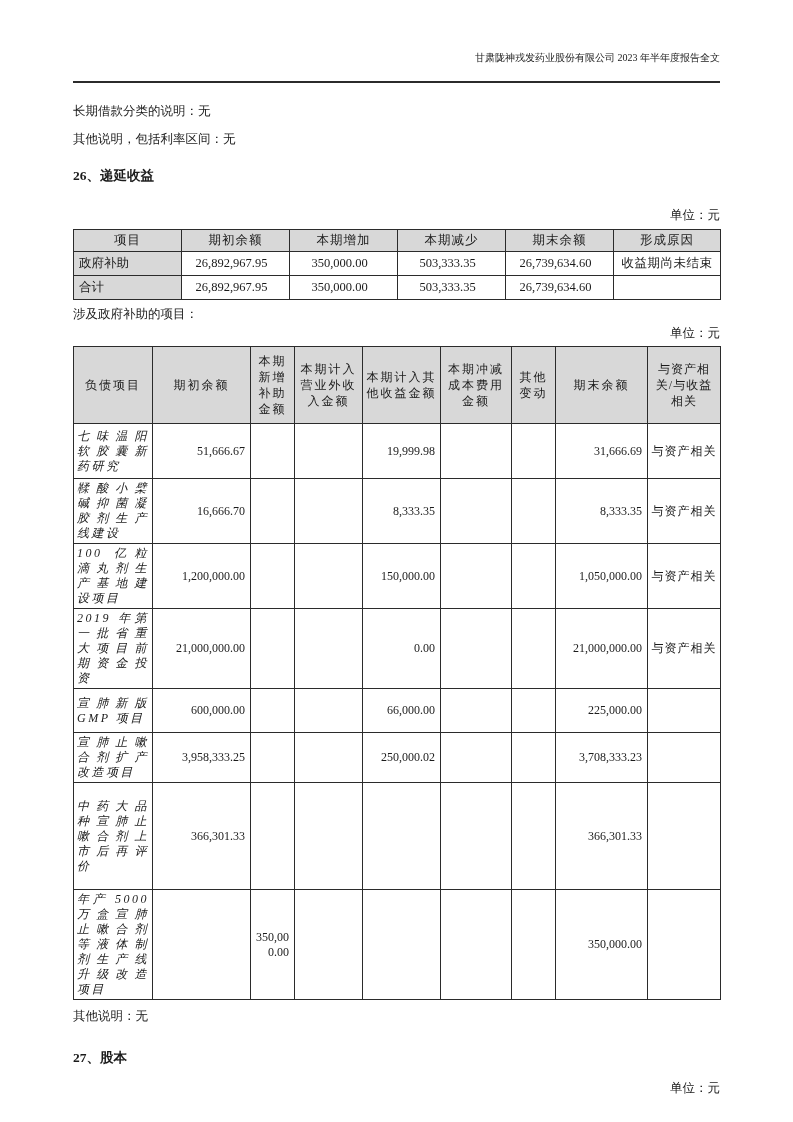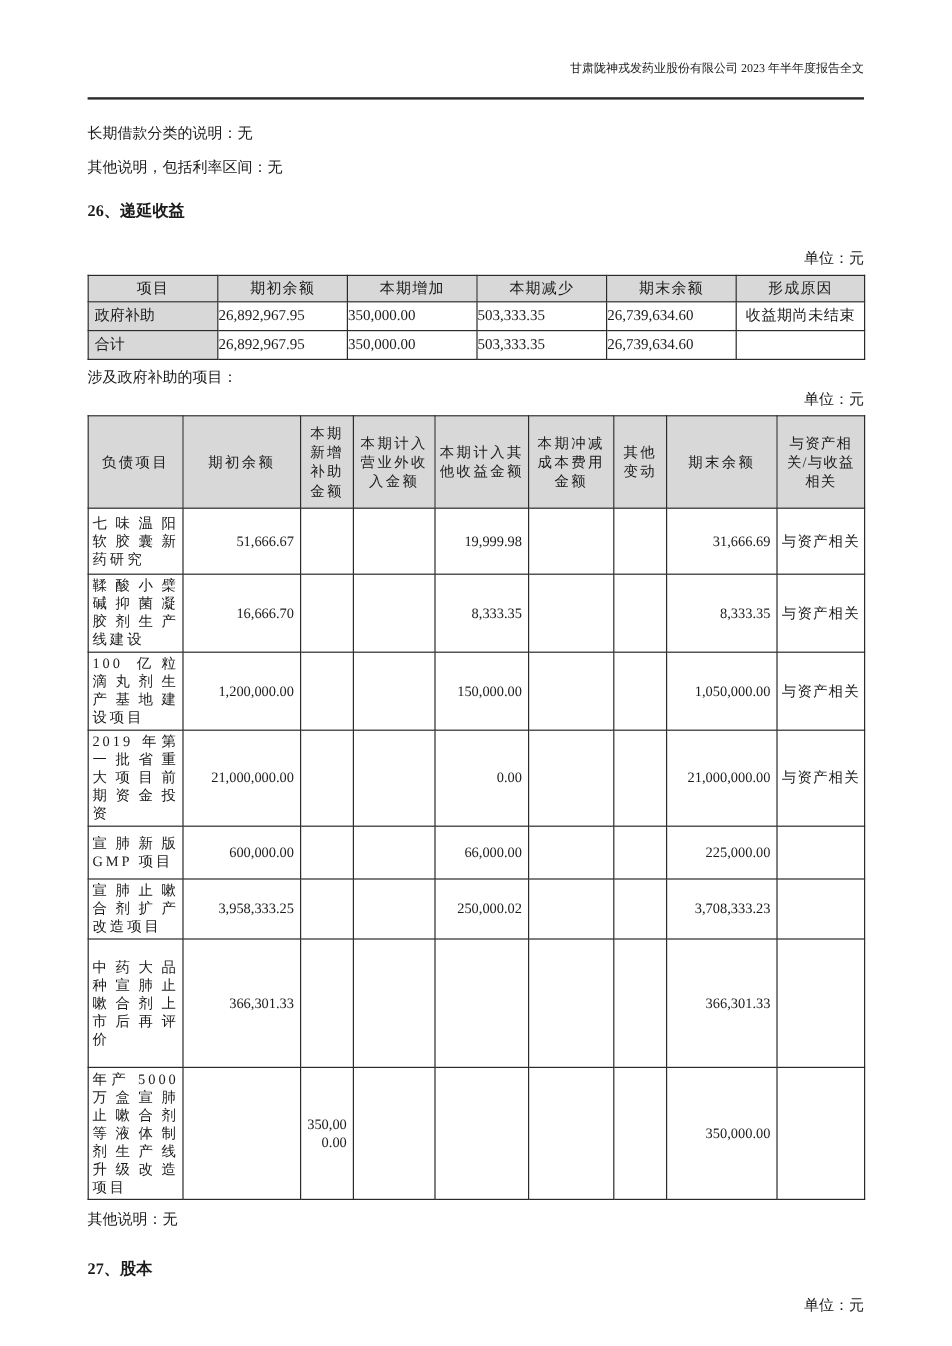--- a/index.html
+++ b/index.html
@@ -35,41 +35,42 @@
   table { border-collapse: collapse; table-layout: fixed; width: 647px; }
   th, td { border: 1px solid #2b2b2b; vertical-align: middle; font-weight: normal; overflow: hidden; }
   thead th { background: #d8d8d8; text-align: center; word-break: break-all; }
 
   
   #t1 { margin-top: 6px; font-size: 12.5px; }
   #t1 thead tr { height: 22px; }
   #t1 tbody tr { height: 24px; }
   #t1 thead th { letter-spacing: 1px; padding: 1px 2px; }
   #t1 tbody td:nth-child(1) { background: #d8d8d8; text-align: left; padding-left: 5px; }
-  #t1 tbody td:nth-child(n+2):nth-child(-n+5) { text-align: left; padding-right: 8px; }
+  #t1 tbody td:nth-child(n+2):nth-child(-n+5) { text-align: center; padding-right: 8px; }
   #t1 tbody td:nth-child(6) { text-align: center; letter-spacing: 0.5px; }
 
   
   #t2 { margin-top: 5px; font-size: 12px; }
   #t2 thead th { letter-spacing: 2px; padding: 2px 3px; line-height: 16px; }
   #t2 thead th:last-child { letter-spacing: 1px; }
   #t2 thead tr { height: 77px; }
   #t2 tbody tr:nth-child(1) { height: 55px; }
   #t2 tbody tr:nth-child(2) { height: 57px; }
   #t2 tbody tr:nth-child(3) { height: 64px; }
   #t2 tbody tr:nth-child(4) { height: 70px; }
   #t2 tbody tr:nth-child(5) { height: 44px; }
   #t2 tbody tr:nth-child(6) { height: 46px; }
   #t2 tbody tr:nth-child(7) { height: 107px; margin-top: 32px; }
   #t2 tbody tr:nth-child(8) { height: 109px; }
   #t2 tbody td { line-height: 15px; }
   #t2 tbody td:nth-child(1) {
     text-align: justify; text-justify: inter-character;
     word-break: break-all; letter-spacing: 2.5px;
     padding: 2px 3px;
+    font-style: italic;
   }
   #t2 tbody td:nth-child(n+2):nth-child(-n+8) { text-align: right; padding: 1px 5px 1px 2px; word-break: break-all; }
   #t2 tbody td:nth-child(9) { text-align: center; letter-spacing: 1px; }
 
   .subsidy-label { font-size: 12.5px; line-height: 15px; margin-top: 7px; }
   .note-bottom { font-size: 12.5px; line-height: 15px; margin-top: 9px; }
   .sec-title-2 { margin-top: 25px; }
   .pagenum { text-align: right; font-size: 11.5px; line-height: 14px; margin-top: 24px; }
 </style>
 </head>

